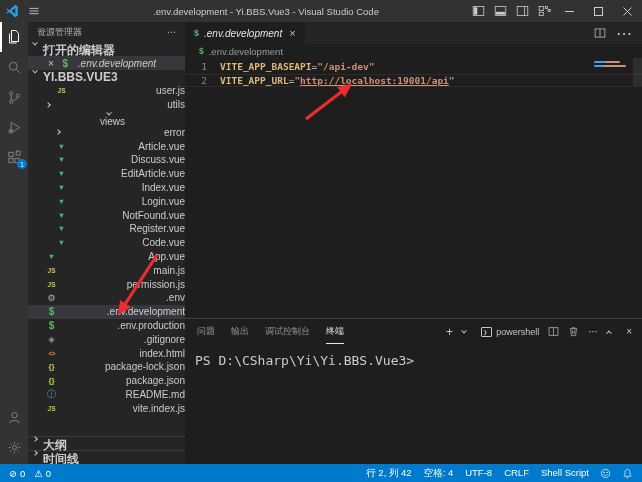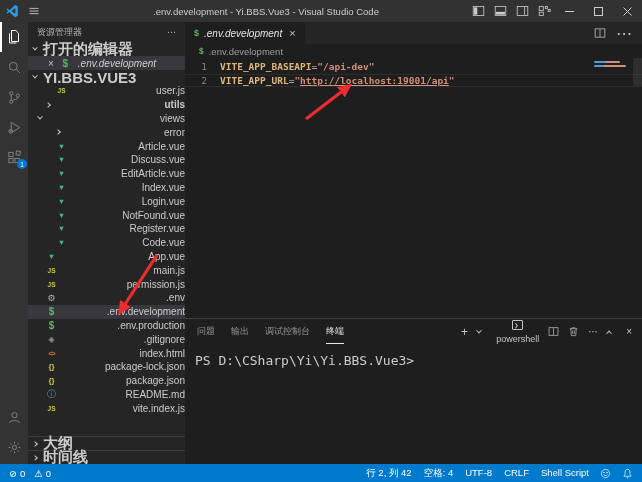--- a/index.html
+++ b/index.html
@@ -26,21 +26,21 @@
   .ab-item.active{box-shadow:inset 2px 0 0 #ffffff;}
   .ab-bottom{margin-top:auto;display:flex;flex-direction:column;align-items:center;padding-bottom:2px;}
   .badge{position:absolute;right:1px;bottom:3px;width:10px;height:10px;border-radius:50%;
     background:#007acc;color:#fff;font-size:6.5px;display:flex;align-items:center;justify-content:center;}
 
   
   .sidebar{width:157px;background:#252526;flex:none;display:flex;flex-direction:column;
     color:#cccccc;overflow:hidden;}
   .sb-title{height:20px;flex:none;display:flex;align-items:center;justify-content:space-between;
     padding:0 9px;font-size:9px;color:#b3b3b3;}
-  .sb-sec{height:14px;flex:none;display:flex;align-items:center;font-size:15px;font-weight:bold;
+  .sb-sec{height:14px;flex:none;display:flex;font-size:12px;font-weight:bold;
     padding-left:5px;}
   .open-row{height:14px;flex:none;display:flex;align-items:center;background:#37373d;
     padding-left:20px;font-size:10px;}
   .open-row .x{font-size:10px;color:#c5c5c5;margin-right:6px;}
   .open-row .lbl{font-style:italic;margin-left:3px;}
   #file-tree{flex:none;}
   .tree-row{height:13.8px;display:flex;align-items:center;font-size:10px;white-space:nowrap;cursor:pointer;justify-content:space-between;}
   .tree-row.selected{background:#37373d;}
   .tree-label{margin-left:2px;}
   .chev{width:4px;height:4px;border-right:1px solid #c5c5c5;border-bottom:1px solid #c5c5c5;
@@ -85,21 +85,21 @@
   .mm2{width:32px;background:linear-gradient(90deg,#569cd6 32%,#ce9178 32%);}
   .mm-slider{position:absolute;top:0;right:0;width:9px;height:28px;background:rgba(121,121,121,0.18);}
 
   
   .panel{height:146px;flex:none;border-top:1px solid #3f3f3f;display:flex;flex-direction:column;color:#cccccc;}
   .panel-head{height:25px;flex:none;display:flex;align-items:center;padding:0 10px 0 12px;}
   #panel-tabs{display:flex;gap:16px;font-size:9px;}
   .panel-tab{color:#969696;height:25px;display:flex;align-items:center;cursor:pointer;}
   .panel-tab.active{color:#e7e7e7;box-shadow:inset 0 -1px 0 #e7e7e7;}
   .panel-actions{margin-left:auto;display:flex;align-items:center;gap:9px;font-size:10px;color:#c5c5c5;}
-  .ps-box{display:flex;align-items:center;gap:4px;font-size:9px;flex-direction:column;}
+  .ps-box{display:flex;align-items:center;gap:4px;font-size:9px;}
   .ps-icon{width:11px;height:10px;border:1px solid #c5c5c5;border-radius:1px;font-size:5px;
     display:flex;align-items:center;padding-left:1px;}
   .plus{font-size:12px;line-height:1;}
   .panel-body{flex:1;font-family:"DejaVu Sans Mono","Liberation Mono",monospace;font-size:13px;
     padding:9px 0 0 10px;color:#cccccc;}
 
   
   .statusbar{position:absolute;left:0;bottom:0;width:642px;height:18px;background:#007acc;color:#ffffff;
     display:flex;align-items:center;justify-content:space-between;font-size:9.5px;padding:0 9px;z-index:2;}
   .status-left{display:flex;align-items:center;gap:9px;}
@@ -244,25 +244,25 @@
       </div>
       <div class="sb-sec">
         <span class="chev down"></span>
         <span>YI.BBS.VUE3</span>
       </div>
       <div id="file-tree">
           <div class="tree-row" style="padding-left: 28px;">
             <span class="ficon i-js">JS</span>
             <span class="tree-label">user.js</span>
           </div>
-          <div class="tree-row" style="padding-left: 18px; font-weight: bold;">
+          <div class="tree-row" style="padding-left: 18px;">
             <span class="chev right"></span>
             <span class="tree-label">utils</span>
           </div>
-          <div class="tree-row" style="padding-left: 10px;">
+          <div class="tree-row" style="padding-left: 10px; flex-direction: column;">
             <span class="chev down"></span>
             <span class="tree-label">views</span>
           </div>
           <div class="tree-row" style="padding-left: 28px;">
             <span class="chev right"></span>
             <span class="tree-label">error</span>
           </div>
           <div class="tree-row" style="padding-left: 28px;">
             <span class="ficon i-vue">▼</span>
             <span class="tree-label">Article.vue</span>

